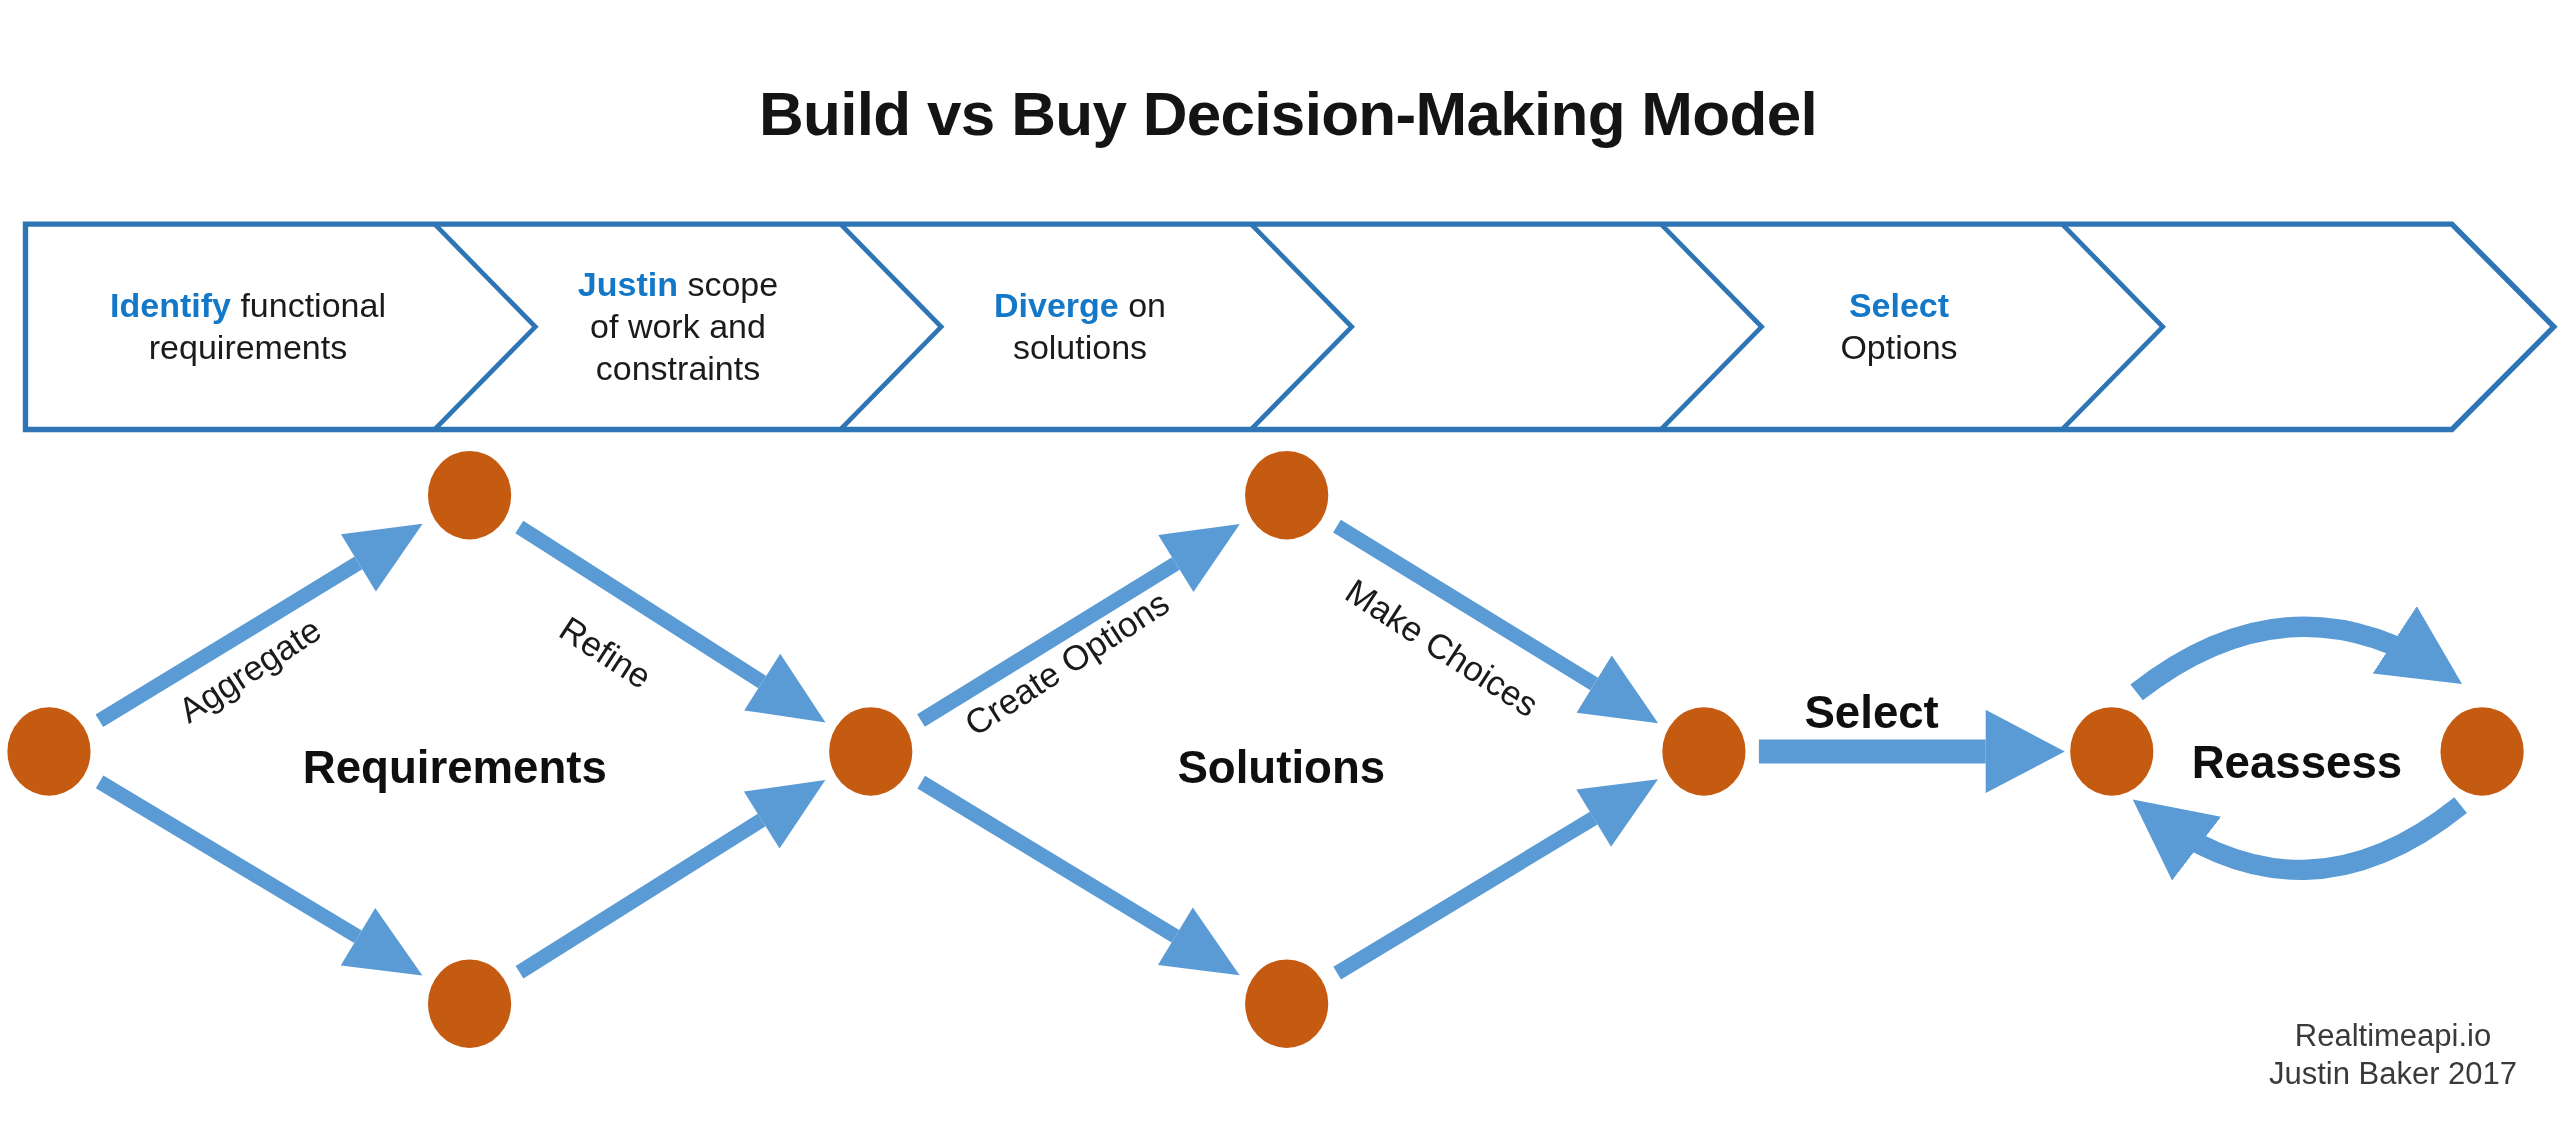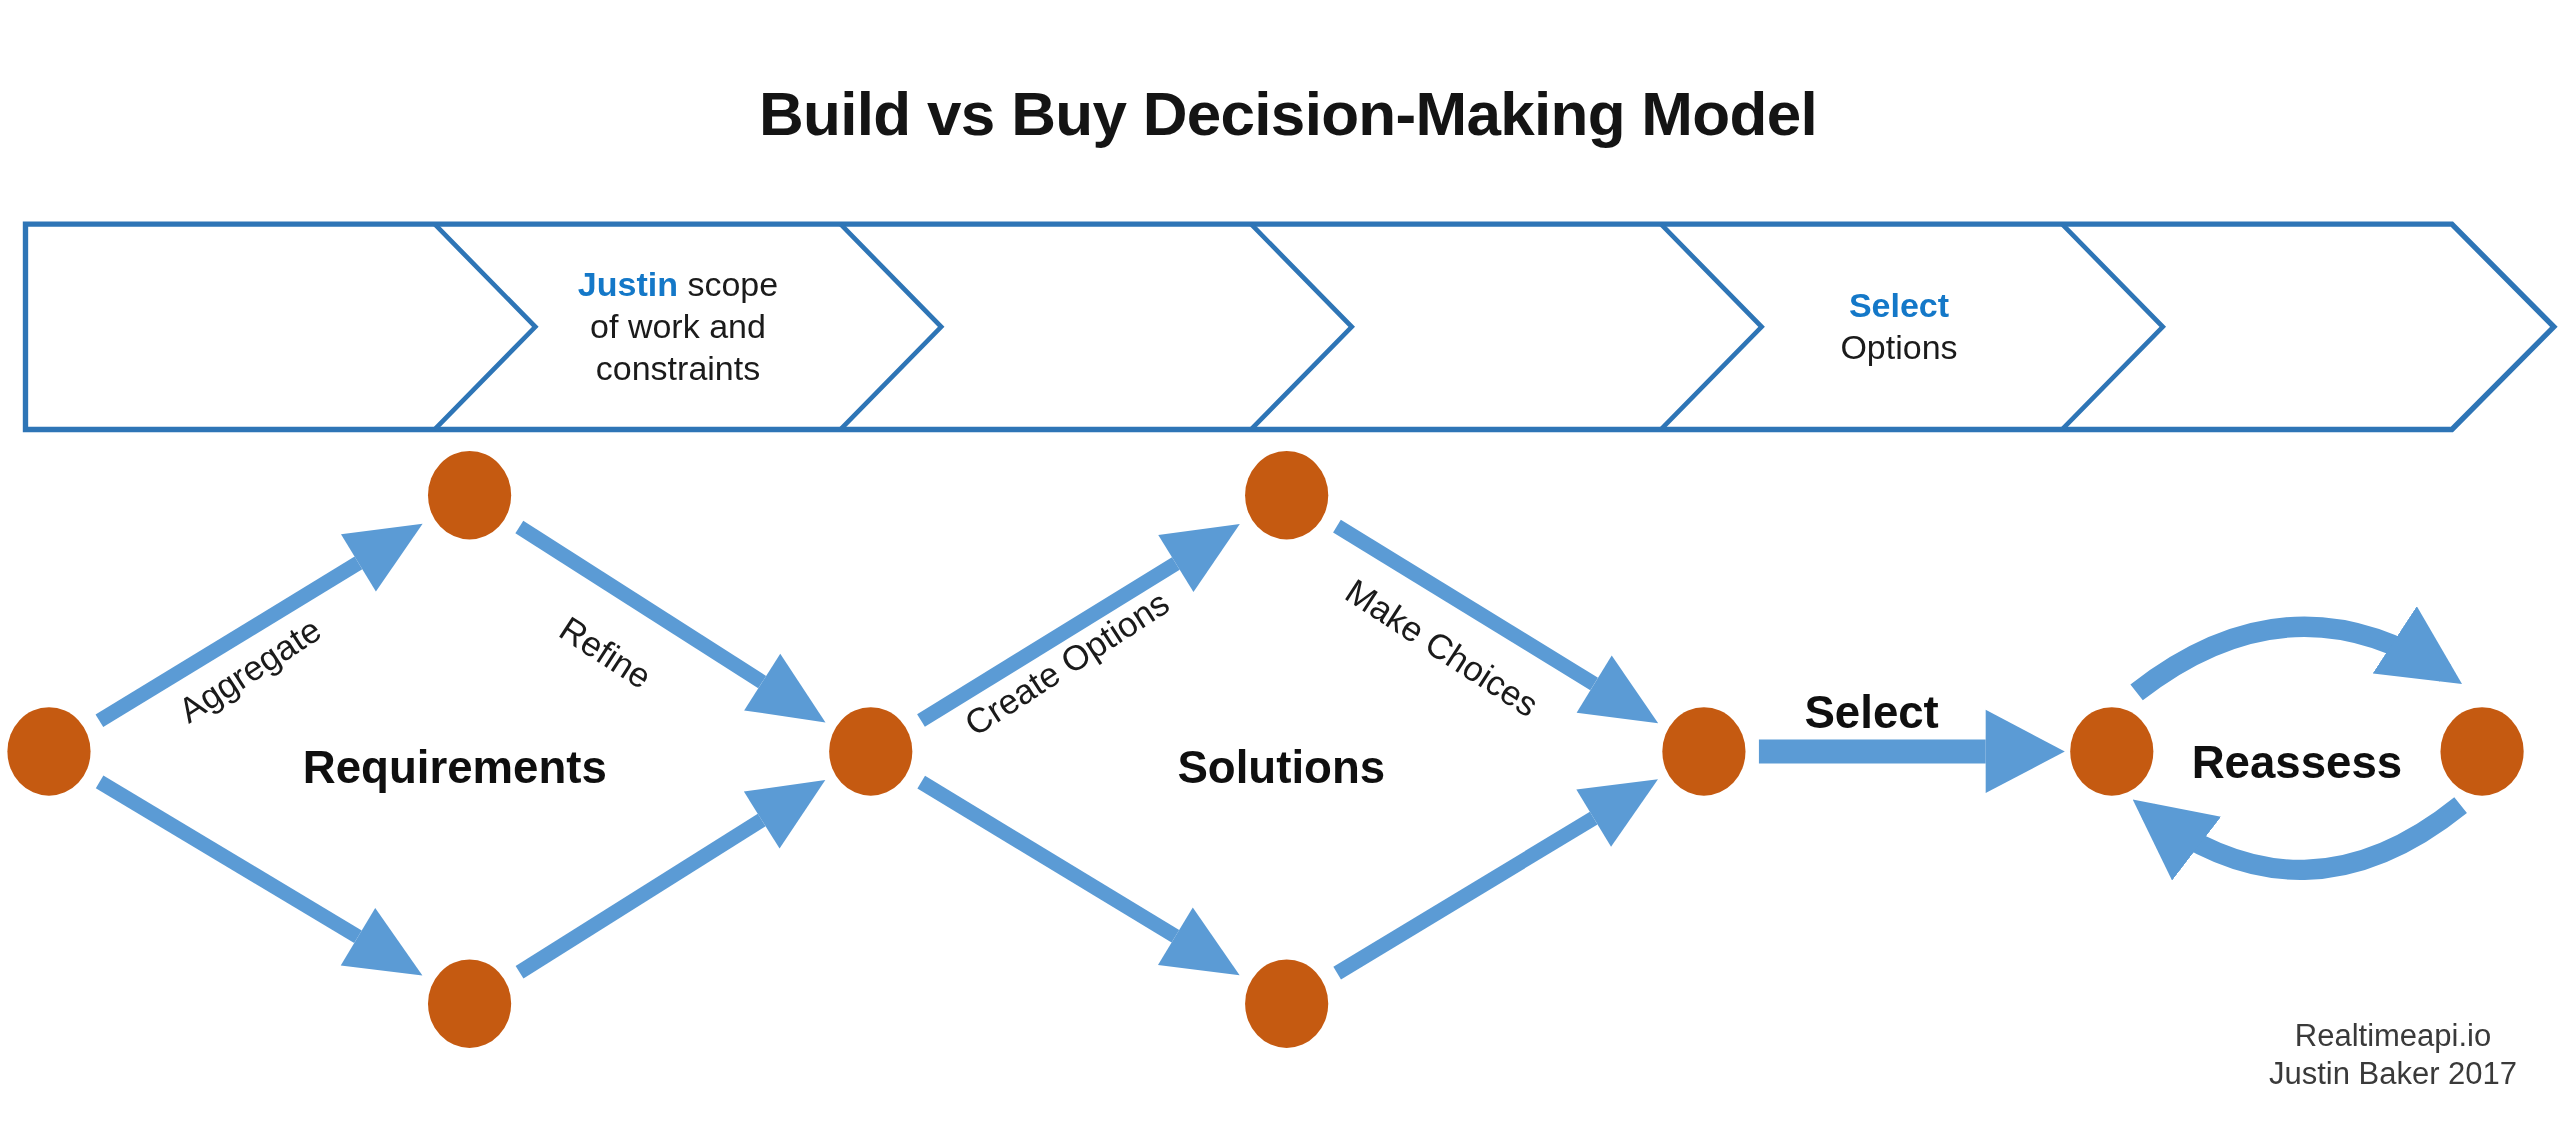--- a/index.html
+++ b/index.html
@@ -127,22 +127,28 @@
     <text class="lbl-rot" text-anchor="middle" dominant-baseline="central" transform="translate(903 972) rotate(33)">Refine</text>
     <text class="lbl-rot" text-anchor="middle" dominant-baseline="central" transform="translate(1590 988) rotate(-33)">Create Options</text>
     <text class="lbl-rot" text-anchor="middle" dominant-baseline="central" transform="translate(2150 965) rotate(33)">Make Choices</text>
 
     <text class="lbl-bold" x="678" y="1144" text-anchor="middle" dominant-baseline="central">Requirements</text>
     <text class="lbl-bold" x="1910" y="1144" text-anchor="middle" dominant-baseline="central">Solutions</text>
     <text class="lbl-bold" x="2790" y="1062" text-anchor="middle" dominant-baseline="central">Select</text>
     <text class="lbl-bold" x="3424" y="1136" text-anchor="middle" dominant-baseline="central">Reassess</text>
   </svg>
 
+  <div class="bar-cell c1">
+    <span class="wrap"><span class="em">Identify</span><span> functional requirements</span></span>
+  </div>
   <div class="bar-cell c2">
     <span class="wrap"><span class="em">Justin</span><span> scope of work and constraints</span></span>
+  </div>
+  <div class="bar-cell c3">
+    <span class="wrap"><span class="em">Diverge</span><span> on solutions</span></span>
   </div>
   <div class="bar-cell c5">
     <span class="wrap"><span class="em">Select</span><span> Options</span></span>
   </div>
 
   <div class="credits">
     <div>Realtimeapi.io</div>
     <div>Justin Baker 2017</div>
   </div>
 

